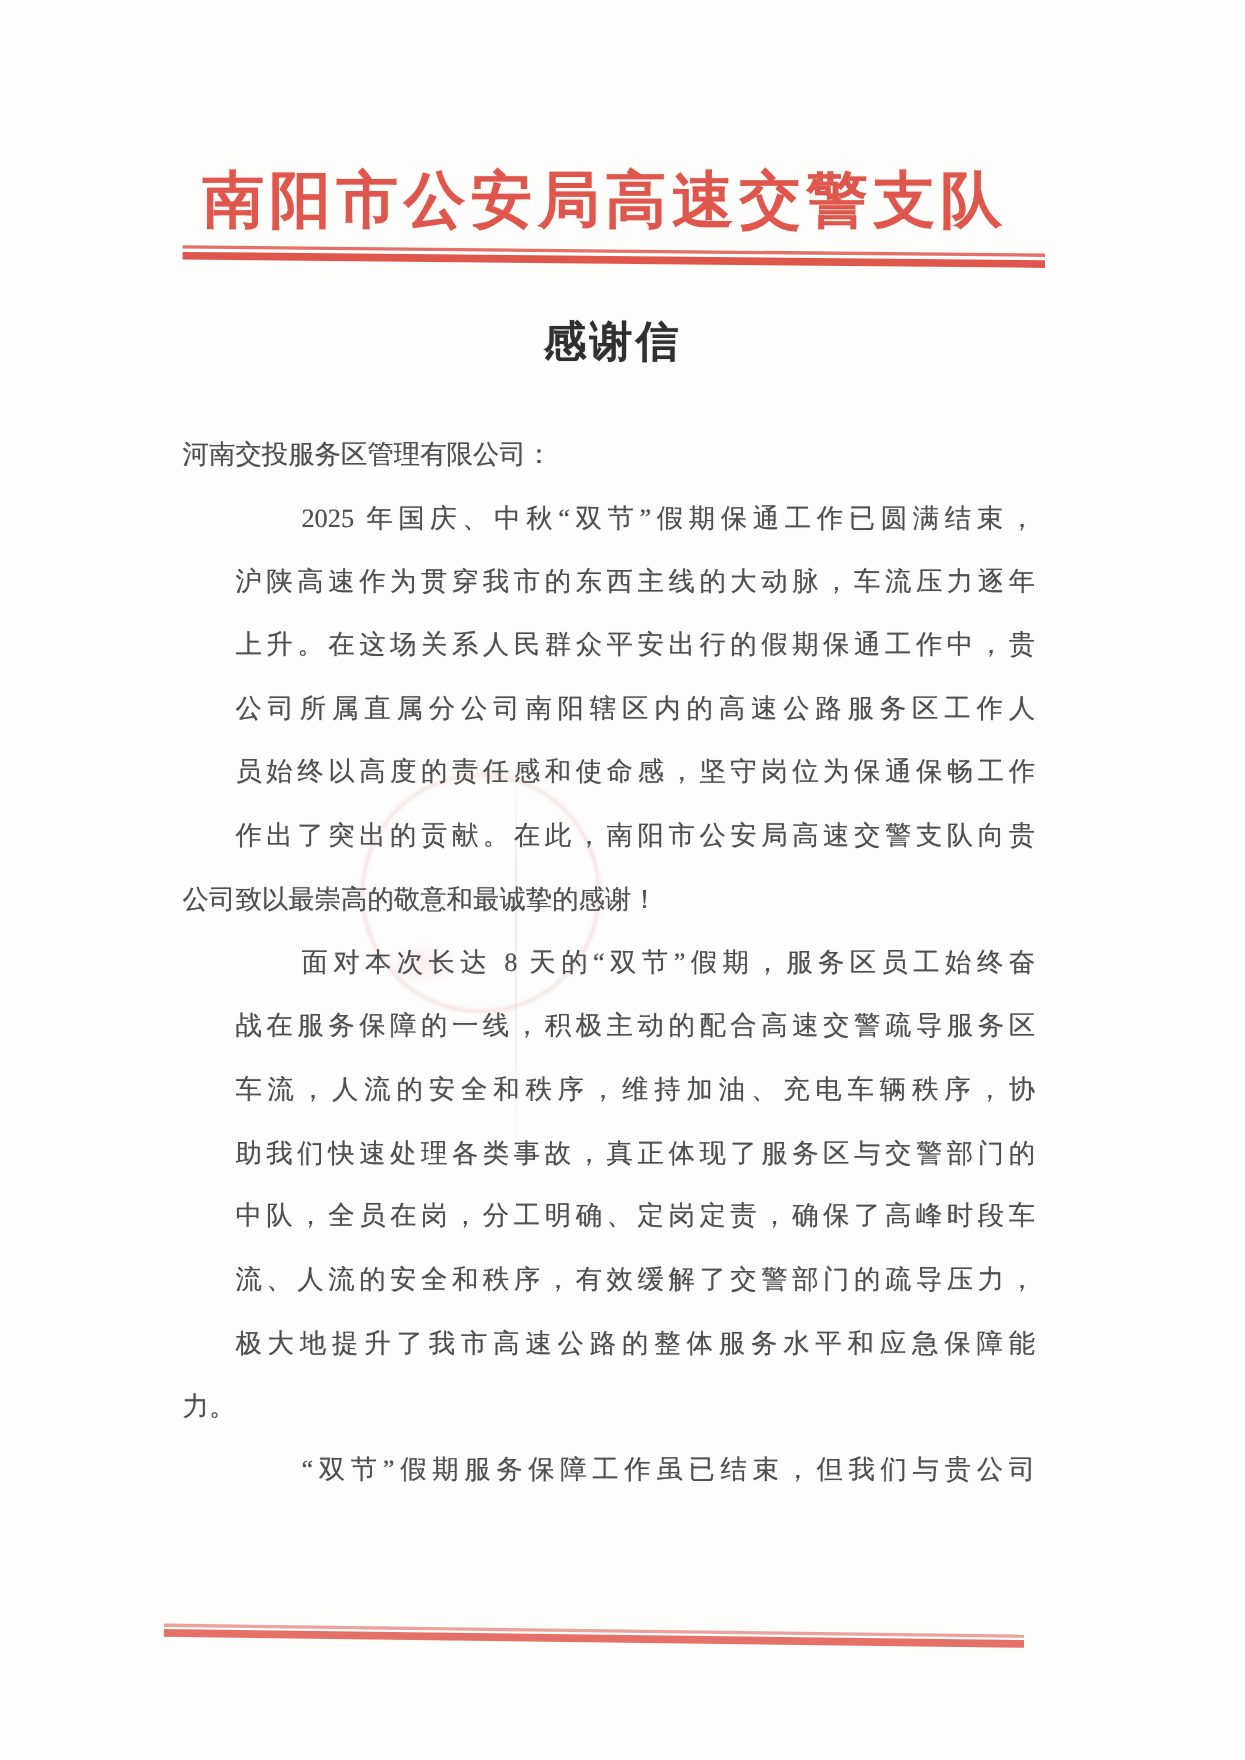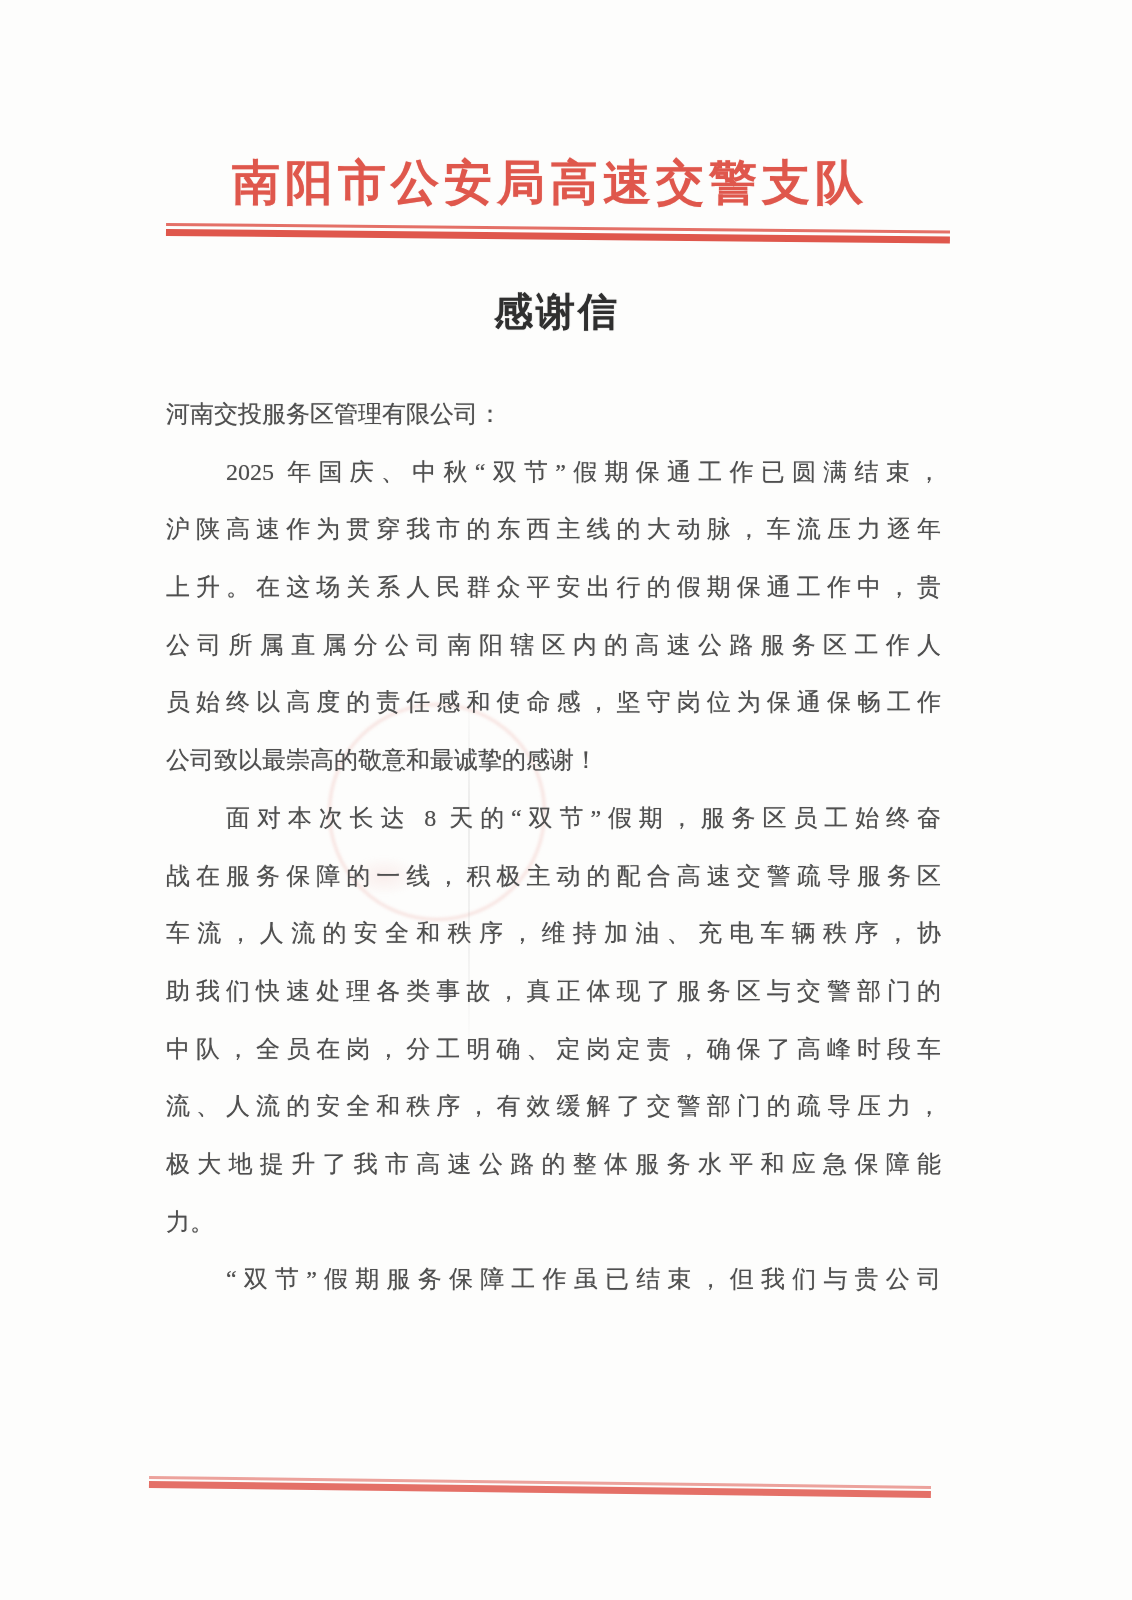--- a/index.html
+++ b/index.html
@@ -16,21 +16,21 @@
     overflow: hidden;
     font-family: "Liberation Serif", "DejaVu Serif", serif;
   }
   
   .letterhead {
     position: absolute;
     top: 143px;
     left: 150px;
     width: 800px;
     text-align: center;
-    font-size: 48px;
+    font-size: 56px;
     line-height: 80px;
     font-weight: bold;
     letter-spacing: 5px;
     color: var(--accent, #df574c);
     text-shadow: 0 0 1px rgba(223, 87, 76, 0.45);
     white-space: nowrap;
   }
   .head-rule {
     position: absolute;
     top: 223px;
@@ -67,21 +67,21 @@
   }
   .line {
     height: 57.7px;
     line-height: 57.7px;
     text-align: justify;
     text-align-last: justify;
     text-justify: inter-character;
     text-shadow: 0 0 0.7px rgba(79,79,79,0.55);
     white-space: nowrap;
   }
-  .line.fill { white-space: normal; overflow: hidden; }
+  .line.fill { white-space: normal; overflow: hidden; margin-left: 48px; }
   .line.no-fill { text-align-last: left; }
   .line.indent { padding-left: 60px; }
   
   .stamp-ghost {
     position: absolute;
     left: 328px;
     top: 703px;
     width: 212px;
     height: 212px;
     border: 3px solid rgba(226, 130, 122, 0.22);
@@ -141,20 +141,21 @@
   <div class="stamp-ghost"></div>
   <div class="crease"></div>
 
   <div class="body-block">
       <div class="line no-fill">河南交投服务区管理有限公司：</div>
       <div class="line fill indent">2025 年国庆、中秋“双节”假期保通工作已圆满结束，</div>
       <div class="line fill">沪陕高速作为贯穿我市的东西主线的大动脉，车流压力逐年</div>
       <div class="line fill">上升。在这场关系人民群众平安出行的假期保通工作中，贵</div>
       <div class="line fill">公司所属直属分公司南阳辖区内的高速公路服务区工作人</div>
       <div class="line fill">员始终以高度的责任感和使命感，坚守岗位为保通保畅工作</div>
+      <div class="line fill">作出了突出的贡献。在此，南阳市公安局高速交警支队向贵</div>
       <div class="line no-fill">公司致以最崇高的敬意和最诚挚的感谢！</div>
       <div class="line fill indent">面对本次长达 8 天的“双节”假期，服务区员工始终奋</div>
       <div class="line fill">战在服务保障的一线，积极主动的配合高速交警疏导服务区</div>
       <div class="line fill">车流，人流的安全和秩序，维持加油、充电车辆秩序，协</div>
       <div class="line fill">助我们快速处理各类事故，真正体现了服务区与交警部门的</div>
       <div class="line fill">中队，全员在岗，分工明确、定岗定责，确保了高峰时段车</div>
       <div class="line fill">流、人流的安全和秩序，有效缓解了交警部门的疏导压力，</div>
       <div class="line fill">极大地提升了我市高速公路的整体服务水平和应急保障能</div>
       <div class="line no-fill">力。</div>
       <div class="line fill indent">“双节”假期服务保障工作虽已结束，但我们与贵公司</div>

